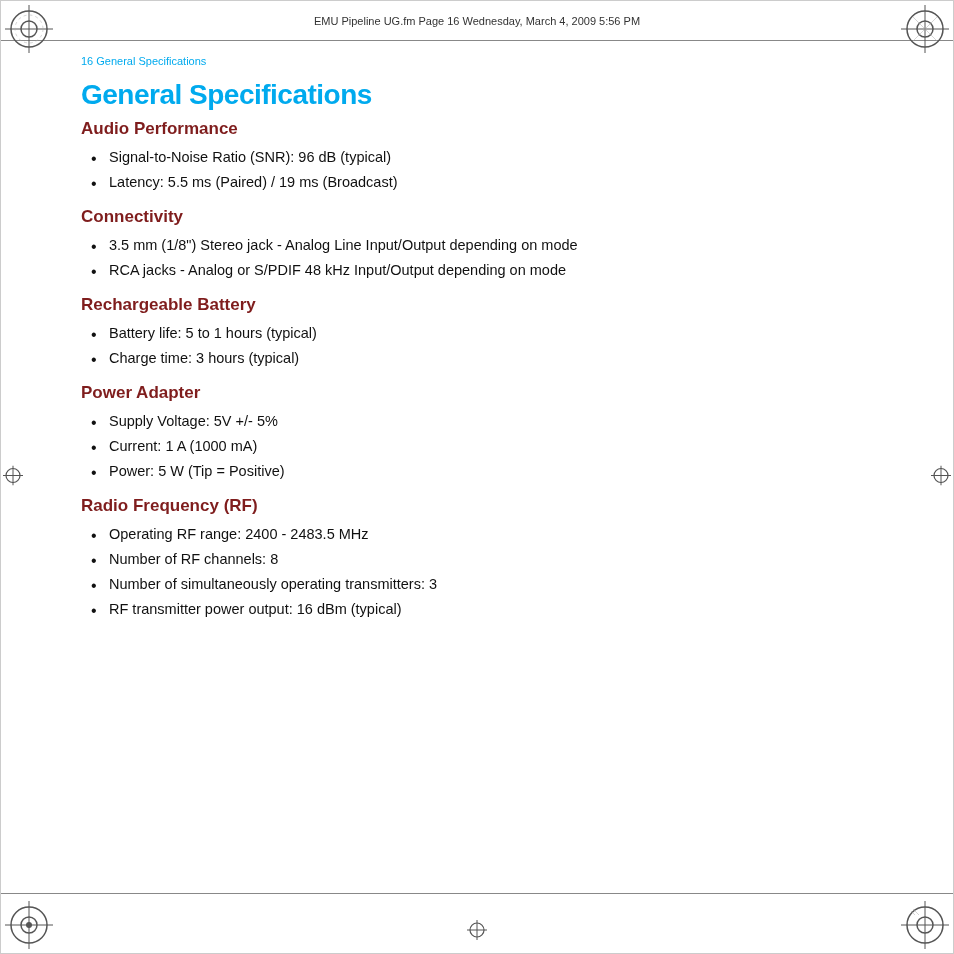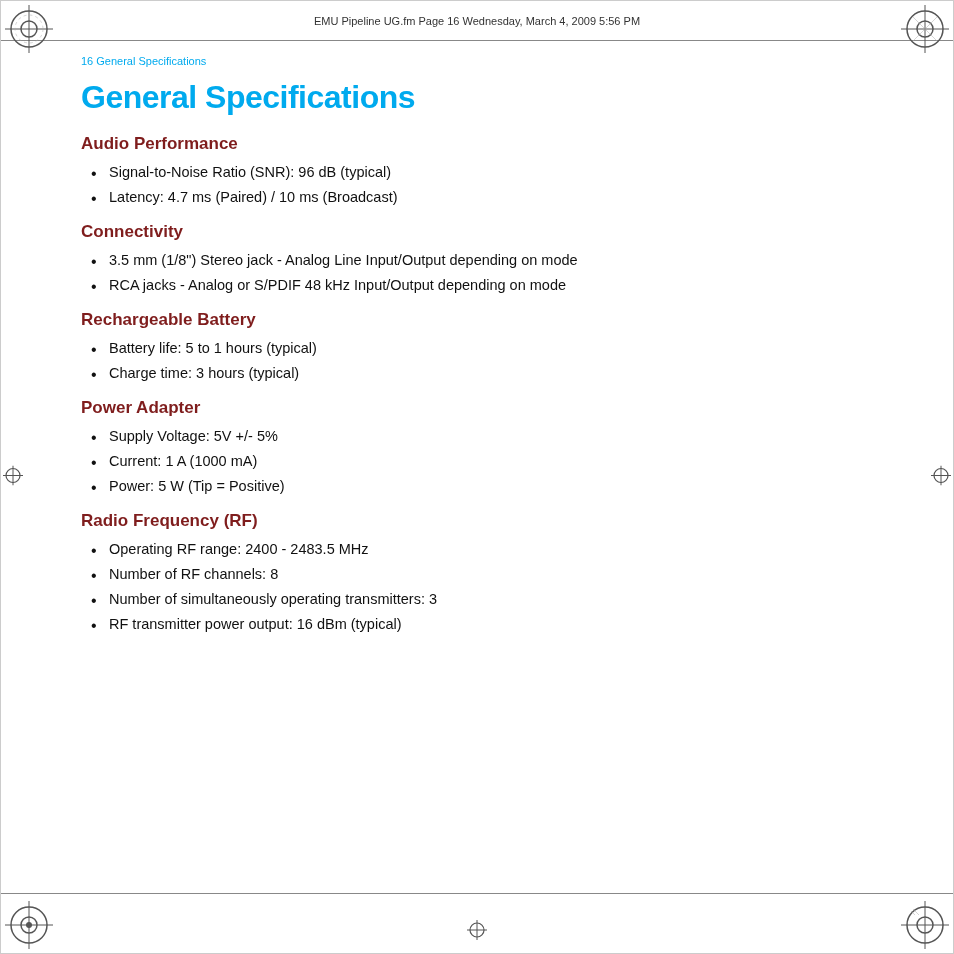--- a/index.html
+++ b/index.html
@@ -65,24 +65,24 @@
     }
 
     .breadcrumb {
       font-size: 11px;
       color: #00aaee;
       margin-bottom: 12px;
       margin-top: 4px;
     }
 
     .page-title {
-      font-size: 32px;
+      font-size: 28px;
       font-weight: bold;
       color: #00aaee;
-      margin-bottom: 18px;
+      margin-bottom: 8px;
       letter-spacing: -0.5px;
     }
 
     .section-heading {
       font-size: 17px;
       font-weight: bold;
       color: #7f1d1d;
       margin-bottom: 8px;
       margin-top: 4px;
     }
@@ -228,21 +228,21 @@
   <div class="content-area">
 
     <div class="breadcrumb">16  General Specifications</div>
 
     <h1 class="page-title">General Specifications</h1>
 
     <div id="sections-container">
         <div class="section-heading">Audio Performance</div>
         <ul class="bullet-list">
           <li>Signal-to-Noise Ratio (SNR): 96 dB (typical)</li>
-          <li>Latency: 4.7 ms (Paired) / 10 ms  (Broadcast)</li>
+          <li>Latency: 5.5 ms (Paired) / 19 ms  (Broadcast)</li>
         </ul>
         <div class="section-heading">Connectivity</div>
         <ul class="bullet-list">
           <li>3.5 mm (1/8") Stereo jack - Analog Line Input/Output depending on mode</li>
           <li>RCA jacks - Analog or S/PDIF 48 kHz Input/Output depending on mode</li>
         </ul>
         <div class="section-heading">Rechargeable Battery</div>
         <ul class="bullet-list">
           <li>Battery life: 5 to 1 hours (typical)</li>
           <li>Charge time: 3 hours (typical)</li>

